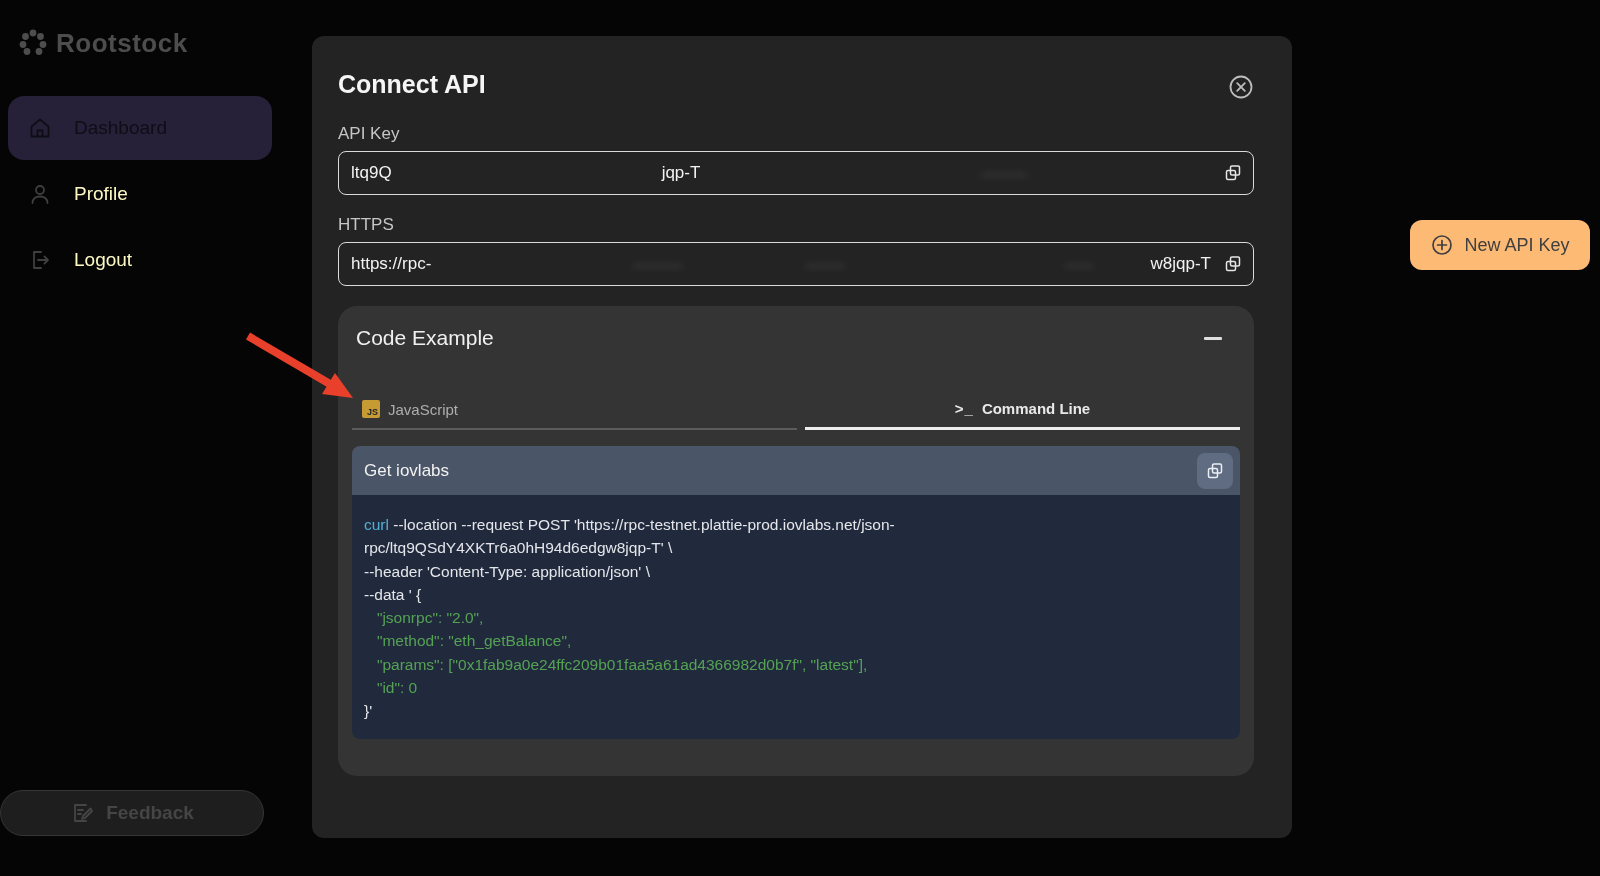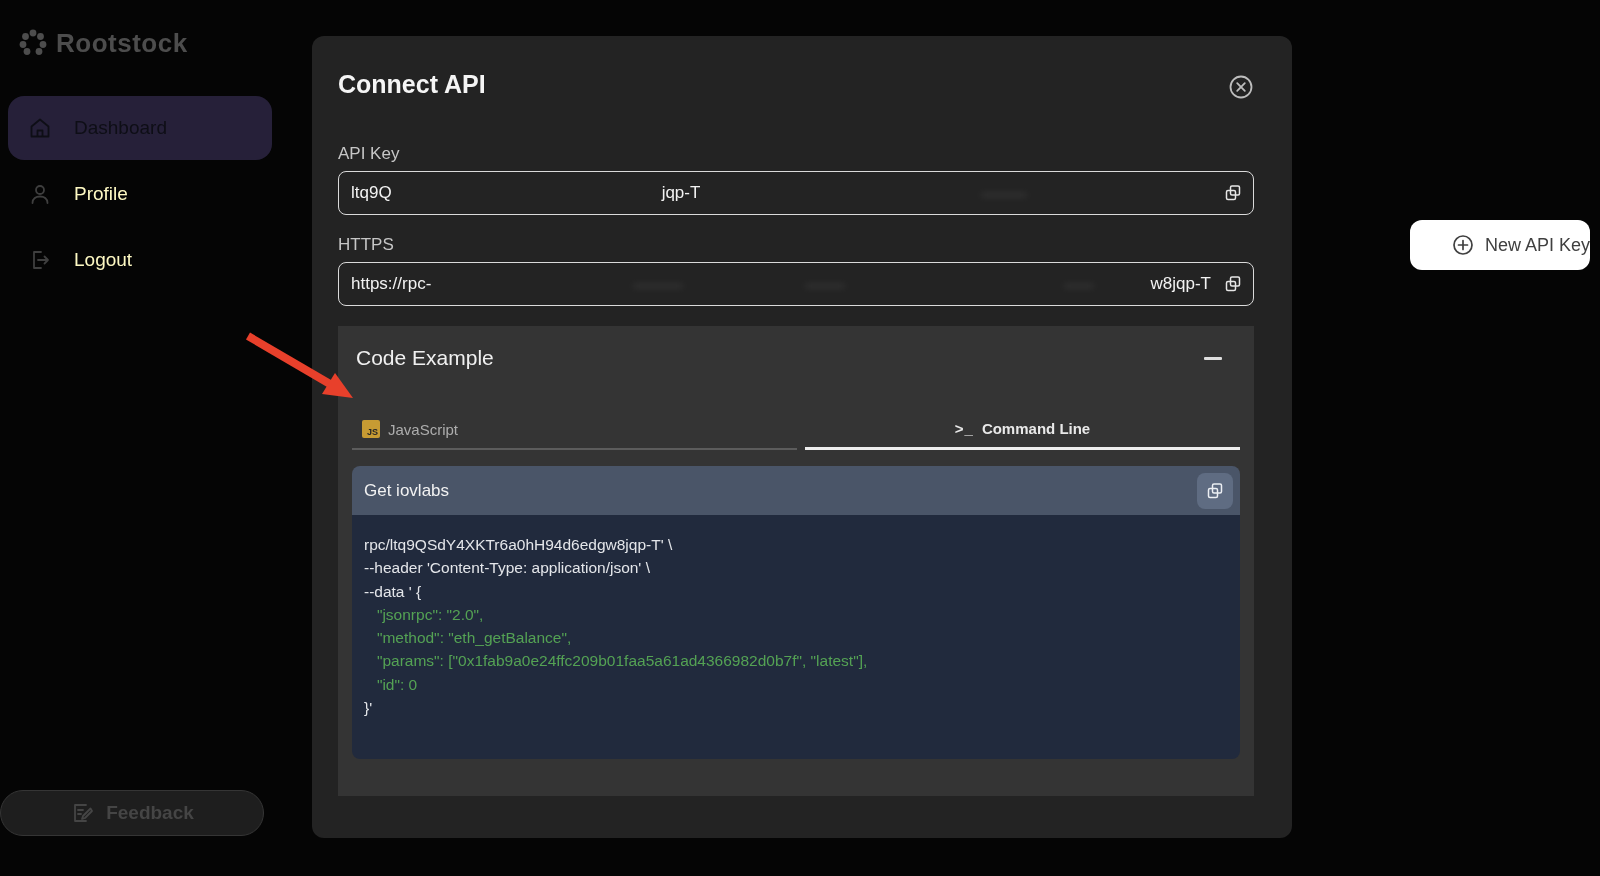--- a/index.html
+++ b/index.html
@@ -23,48 +23,48 @@
   .feedback-btn {
     position:absolute; left:0; top:790px; width:264px; height:46px;
     background:#1e1e1e; border:1px solid #353535; border-radius:23px;
     display:flex; align-items:center; justify-content:center; gap:12px;
     color:#454545; font-size:19px; font-weight:bold; cursor:pointer;
   }
 
   
   .new-api-key-btn {
     position:absolute; left:1410px; top:220px; width:180px; height:50px;
-    background:#ffffff; border-radius:12px;
-    display:flex; align-items:center; justify-content:flex-end; gap:10px;
+    background:#fdba74; border-radius:12px;
+    display:flex; align-items:center; justify-content:center; gap:10px;
     color:#404040; font-size:18px; cursor:pointer;
   }
 
   
   .modal {
     position:absolute; left:312px; top:36px; width:980px; height:802px;
     background:#232323; border-radius:12px;
     padding:26px 38px 26px 26px;
   }
-  .modal-header { display:flex; justify-content:space-between; align-items:flex-start; margin-top:8px; margin-bottom:44px; }
+  .modal-header { display:flex; justify-content:space-between; align-items:flex-start; margin-top:8px; margin-bottom:24px; }
   .modal-title { font-size:25px; font-weight:bold; color:#f5f5f5; }
   .close-btn { cursor:pointer; line-height:0; margin-top:4px; }
 
   .field-label { font-size:17px; color:#c6c6c6; margin-bottom:7px; }
   .field {
     width:916px; height:44px; border:1px solid #dadada; border-radius:8px;
     display:flex; align-items:center; padding:0 10px 0 12px;
     font-size:17px; color:#f2f2f2; background:transparent; margin-bottom:20px;
   }
   .field .gap { flex:1; position:relative; }
   .smudge { position:absolute; top:50%; height:4px; background:#4a4a4a; opacity:.45; filter:blur(3px); border-radius:2px; }
   .copy-btn { cursor:pointer; line-height:0; margin-left:12px; }
 
   
   .code-card {
-    width:916px; height:470px; background:#343434; border-radius:0;
+    width:916px; height:470px; background:#343434; border-radius:19px;
     margin-top:8px; padding:20px 14px 26px 14px;
   }
   .card-header { display:flex; justify-content:space-between; align-items:center; padding:0 4px; margin-bottom:40px; }
   .card-title { font-size:21px; color:#f0f0f0; }
   .minimize-btn { width:18px; height:3px; background:#dedede; border-radius:1px; cursor:pointer; margin-right:14px; }
 
   .tabs { display:flex; gap:8px; }
   .tab { flex:1; height:40px; display:flex; align-items:center; gap:8px; cursor:pointer; }
   .tab-js { border-bottom:2px solid #5c5c5c; padding-left:10px; color:#adadad; font-size:15px; }
   .tab-cli { border-bottom:3px solid #ededed; justify-content:center; color:#e9e9e9; font-size:15px; font-weight:bold; }
@@ -235,20 +235,21 @@
       <div class="snippet-header">
         <span class="snippet-title">Get iovlabs</span>
         <span class="snippet-copy-btn">
           <svg width="20" height="20" viewBox="0 0 20 20" fill="none" stroke="#eceff3" stroke-width="1.5">
             <rect x="7.5" y="3" width="9" height="9" rx="1.5"></rect>
             <rect x="3.5" y="7.5" width="9" height="9" rx="1.5"></rect>
           </svg>
         </span>
       </div>
       <div class="snippet-body">
+        <div class="code-line"><span class="tok-kw">curl</span><span> --location --request POST 'https://rpc-testnet.plattie-prod.iovlabs.net/json-</span></div>
         <div class="code-line">rpc/ltq9QSdY4XKTr6a0hH94d6edgw8jqp-T' \</div>
         <div class="code-line">--header 'Content-Type: application/json' \</div>
         <div class="code-line">--data ' {</div>
         <div class="code-line tok-str">   "jsonrpc": "2.0",</div>
         <div class="code-line tok-str">   "method": "eth_getBalance",</div>
         <div class="code-line tok-str">   "params": ["0x1fab9a0e24ffc209b01faa5a61ad4366982d0b7f", "latest"],</div>
         <div class="code-line tok-str">   "id": 0</div>
         <div class="code-line">}'</div>
       </div>
     </div>

